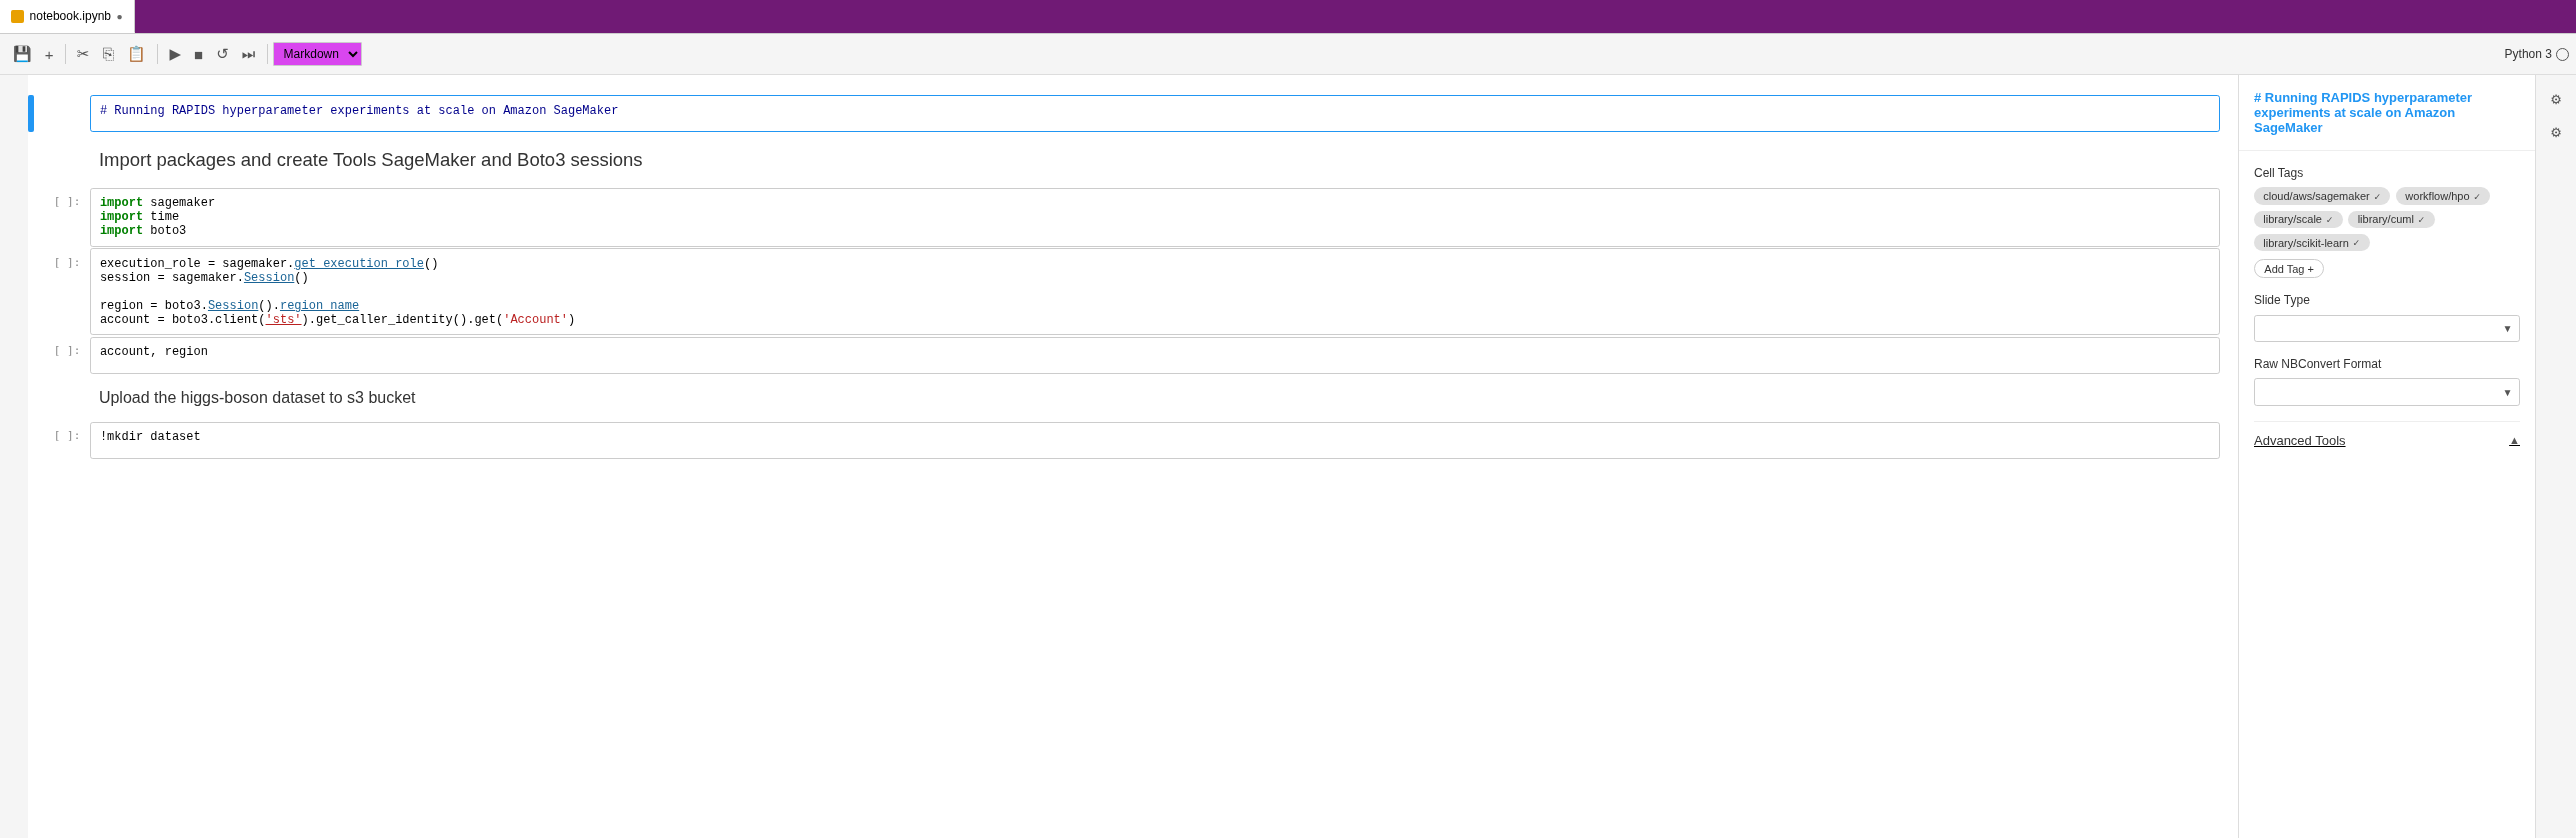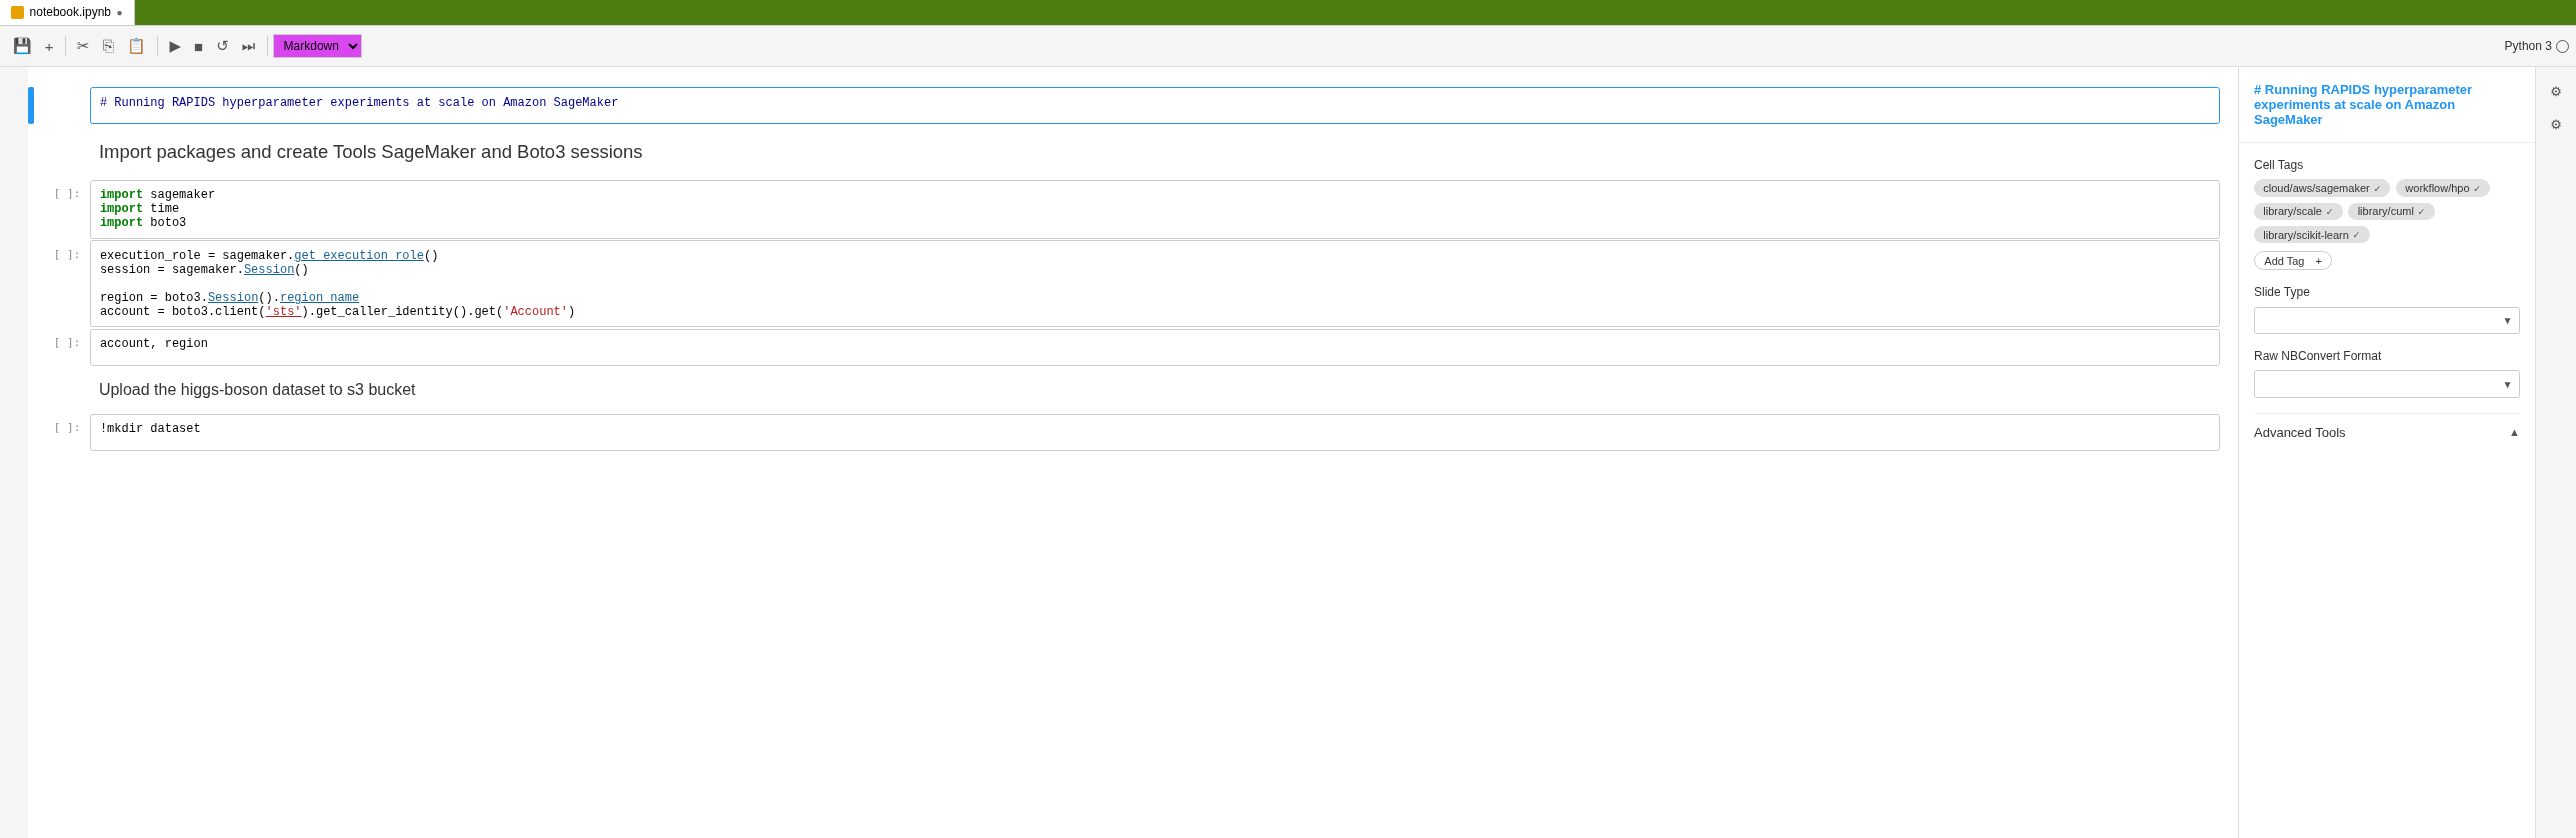--- a/index.html
+++ b/index.html
@@ -4,21 +4,21 @@
   <style>
     * { box-sizing: border-box; margin: 0; padding: 0; }
     body { font-family: -apple-system, BlinkMacSystemFont, 'Segoe UI', sans-serif; background: #f5f5f5; display: flex; flex-direction: column; height: 100vh; overflow: hidden; }
 
     
     .toolbar {
       display: flex; align-items: center; background: #f5f5f5; border-bottom: 0.9px solid #ddd;
       padding: 3.7px 7.4px; gap: 1.9px; height: 41px;
     }
     .tab-bar {
-      display: flex; align-items: flex-start; background: #4d7c0f; border-bottom: 0.9px solid #ccc; height: 26px;
+      display: flex; align-items: flex-start; background: #701a75; border-bottom: 0.9px solid #ccc; height: 34px;
     }
     .tab {
       display: flex; align-items: center; padding: 0 11px; height: 100%; background: #fff;
       border-right: 0.9px solid #ccc; border-bottom: 1.9px solid #fff; font-size: 12px; gap: 5.6px; cursor: pointer;
     }
     .tab-icon { width: 13px; height: 13px; background: #e8a000; border-radius: 1.9px; display: inline-block; }
     .tab-close { color: #666; font-size: 10.2px; cursor: pointer; }
 
     .toolbar-btn {
       background: none; border: none; cursor: pointer; padding: 3.7px 5.6px; font-size: 15px;
@@ -87,39 +87,39 @@
     .section-label { font-size: 12px; color: #333; margin-bottom: 7.4px; font-weight: normal; }
     .tags-container { display: flex; flex-wrap: wrap; gap: 5.6px; margin-bottom: 7.4px; }
     .tag-chip {
       background: #e0e0e0; border-radius: 11px; padding: 2.8px 9.3px; font-size: 11px;
       color: #333; display: flex; align-items: center; gap: 3.7px;
     }
     .tag-chip .check { color: #555; font-size: 9.3px; }
 
     .add-tag-btn {
       background: none; border: 0.9px solid #ccc; border-radius: 11px; padding: 2.8px 9.3px;
-      font-size: 11px; cursor: pointer; display: flex; align-items: flex-end; gap: 11px; color: #333;
+      font-size: 11px; cursor: pointer; display: flex; align-items: flex-end; gap: 3px; color: #333;
     }
 
     .slide-type-section, .nbconvert-section { margin-top: 15px; }
     .dropdown-wrapper {
       position: relative;
     }
     .dropdown-wrapper select {
       width: 100%; border: 0.9px solid #ccc; border-radius: 2.8px; padding: 5.6px 7.4px;
       font-size: 12px; background: #fff; appearance: none; cursor: pointer;
     }
     .dropdown-arrow {
       position: absolute; right: 7.4px; top: 50%; transform: translateY(-50%);
       pointer-events: none; font-size: 10.2px; color: #555;
     }
 
     .advanced-tools-section {
       margin-top: 15px; border-top: 0.9px solid #eee; padding-top: 11px;
-      display: flex; align-items: center; justify-content: space-between;
+      display: flex; align-items: center; justify-content: space-between; text-decoration: underline;
     }
     .advanced-tools-label { font-size: 13px; color: #333; font-weight: normal; }
     .chevron-up { font-size: 11px; color: #555; }
 
     
     .right-panel-wrapper { display: flex; }
 
     
     .notebook-area::-webkit-scrollbar { width: 7.4px; }
     .notebook-area::-webkit-scrollbar-track { background: #f5f5f5; }

